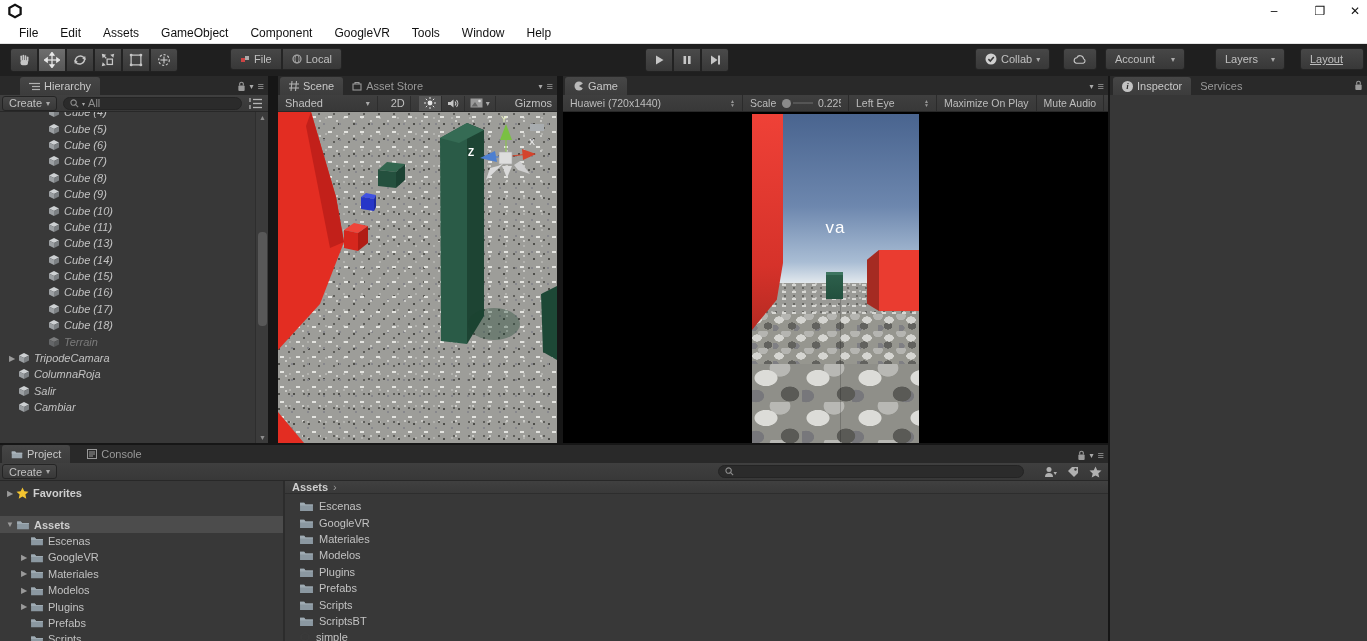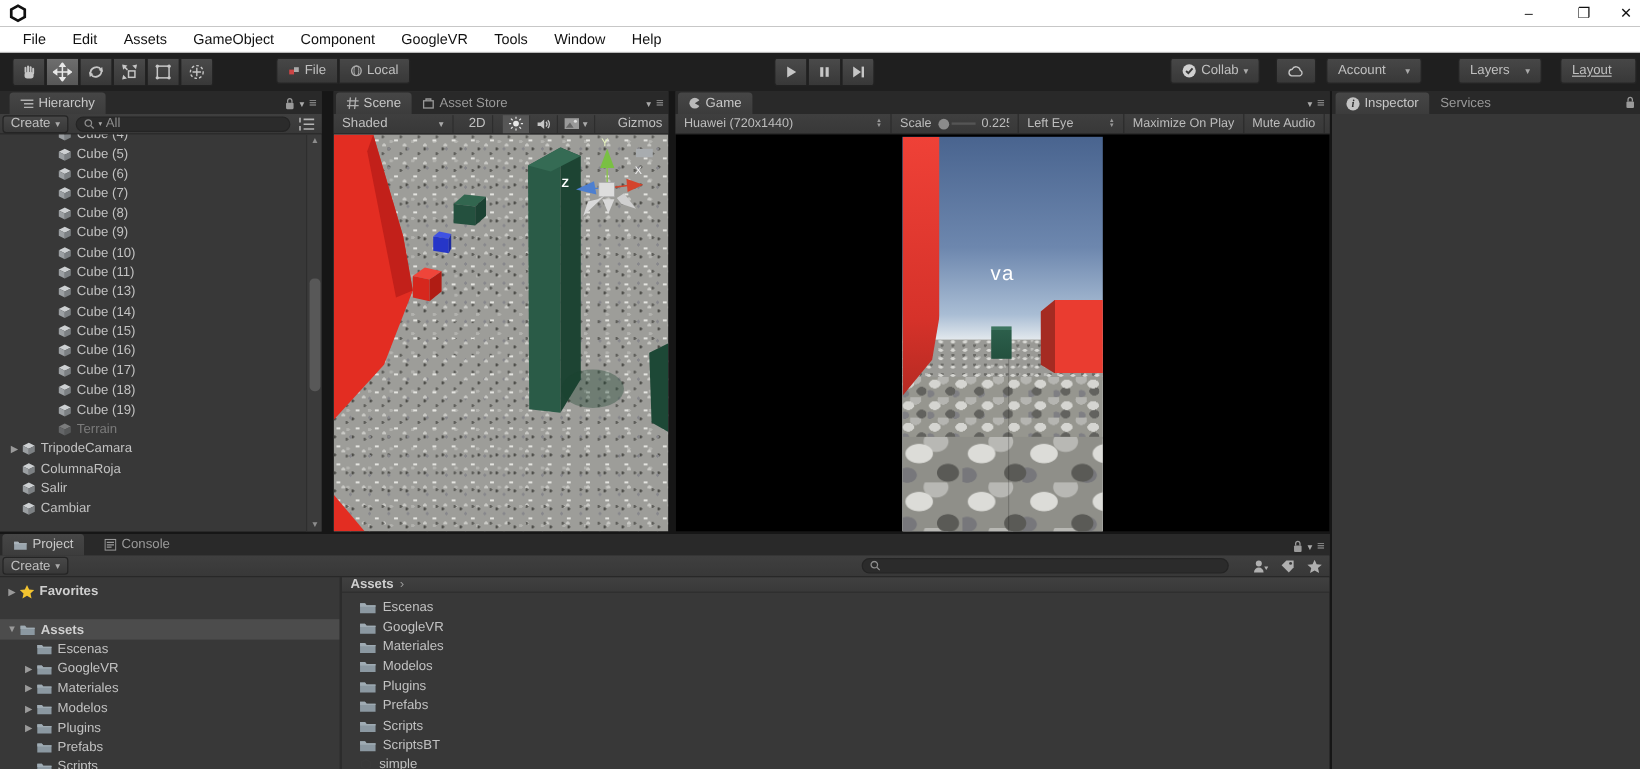--- a/index.html
+++ b/index.html
@@ -33,21 +33,21 @@
   .tab { height:18px; display:flex; align-items:center; gap:4px; padding:0 9px; font-size:11px; color:#999; border-radius:3px 3px 0 0; }
   .tab.active { background:linear-gradient(#464646,#3c3c3c); color:#c8c8c8; }
   .tab-right-icons { position:absolute; right:4px; top:4px; display:flex; gap:4px; align-items:center; color:#9a9a9a; }
   .panel-toolbar { height:17px; background:linear-gradient(#3f3f3f,#383838); border-bottom:1px solid #282828; display:flex; align-items:center; position:relative; }
   .mini-label { font-size:10.5px; color:#bdbdbd; }
   .updown { display:flex; flex-direction:column; line-height:4px; font-size:5px; color:#999; margin-left:4px; }
 
   
   #hierarchy { left:0; top:76px; width:268px; height:367px; }
   #hierarchy .content { position:relative; height:331px; overflow:hidden; }
-  .hi-list { margin-top:-8px; }
+  .hi-list { margin-top:-8px;font-style:italic; }
   .hi-row { height:16.4px; display:flex; align-items:center; color:#c2c2c2; }
   .hi-row .arrow { width:12px; text-align:center; font-size:8px; color:#9a9a9a; visibility:hidden; flex:0 0 12px; }
   .hi-row.has-arrow .arrow { visibility:visible; }
   .hi-row .icn { margin-right:4px; flex:0 0 auto; }
   .hi-row.child { padding-left:36px; }
   .hi-row.root { padding-left:6px; }
   .hi-row.selected { background:#4c4c4c; }
   .hi-row.dimmed { color:#7b7b7b; }
   .hi-row.dimmed .icn { opacity:.45; }
   .scrollbar { position:absolute; right:0; top:0; width:13px; height:100%; background:#3b3b3b; border-left:1px solid #2e2e2e; }
@@ -296,21 +296,21 @@
   </div>
   <div class="tool-group" style="left:1300px;text-decoration:underline;">
     <div class="pill-btn" style="border-radius:3px; width:64px;">
       <span>Layout</span>
     </div>
   </div>
 </div>
 
 <div id="hierarchy" class="panel">
   <div class="tabbar">
-    <div class="tab active" style="margin-left:8px;text-align:right;">
+    <div class="tab active" style="margin-left:20px;text-align:right;">
       <svg width="11" height="9" viewBox="0 0 11 9">
           <g stroke="#b0b0b0" stroke-width="1.2">
             <line x1="0" y1="1.5" x2="11" y2="1.5"></line>
             <line x1="3" y1="4.5" x2="11" y2="4.5"></line>
             <line x1="3" y1="7.5" x2="11" y2="7.5"></line>
           </g>
         </svg>
       <span>Hierarchy</span>
     </div>
     <div class="tab-right-icons">
@@ -494,31 +494,20 @@
         <div class="hi-row child">
           <span class="arrow">▶</span>
           <span class="icn">
             <svg width="12" height="12" viewBox="0 0 12 12">
               <polygon points="6,1 11,3.5 6,6 1,3.5" fill="#cdd0d2"></polygon>
               <polygon points="1,3.5 6,6 6,11 1,8.5" fill="#9b9fa2"></polygon>
               <polygon points="6,6 11,3.5 11,8.5 6,11" fill="#7c8083"></polygon>
             </svg>
           </span>
           <span class="lbl">Cube (18)</span>
-        </div>
-        <div class="hi-row child">
-          <span class="arrow">▶</span>
-          <span class="icn">
-            <svg width="12" height="12" viewBox="0 0 12 12">
-              <polygon points="6,1 11,3.5 6,6 1,3.5" fill="#cdd0d2"></polygon>
-              <polygon points="1,3.5 6,6 6,11 1,8.5" fill="#9b9fa2"></polygon>
-              <polygon points="6,6 11,3.5 11,8.5 6,11" fill="#7c8083"></polygon>
-            </svg>
-          </span>
-          <span class="lbl">Cube (19)</span>
         </div>
         <div class="hi-row child dimmed">
           <span class="arrow">▶</span>
           <span class="icn">
             <svg width="12" height="12" viewBox="0 0 12 12">
               <polygon points="6,1 11,3.5 6,6 1,3.5" fill="#cdd0d2"></polygon>
               <polygon points="1,3.5 6,6 6,11 1,8.5" fill="#9b9fa2"></polygon>
               <polygon points="6,6 11,3.5 11,8.5 6,11" fill="#7c8083"></polygon>
             </svg>
           </span>

